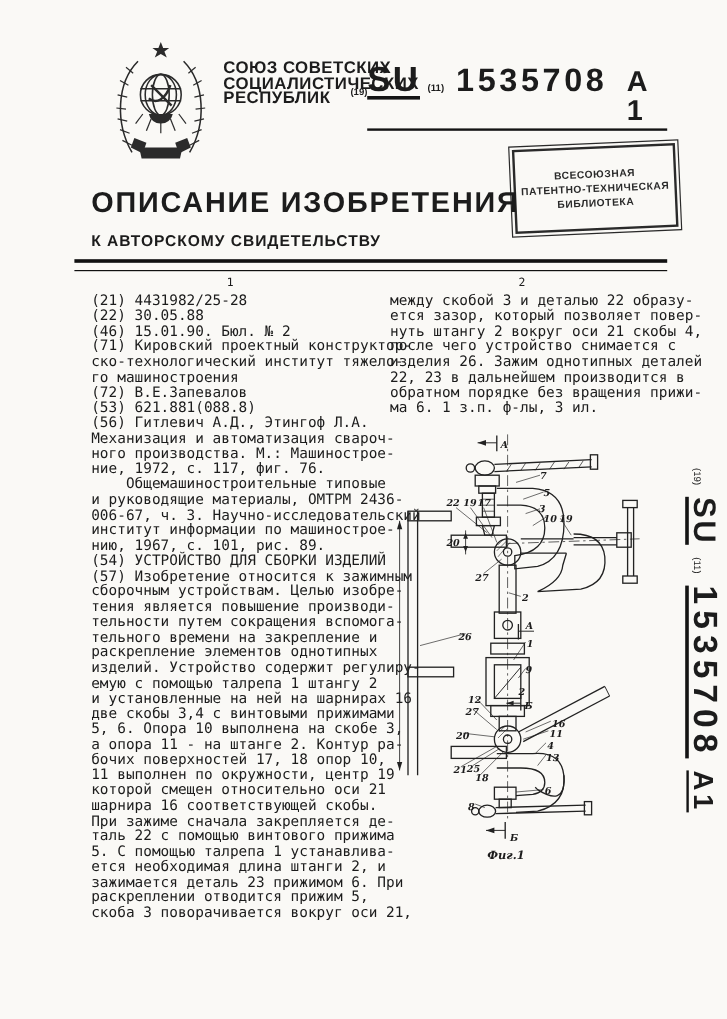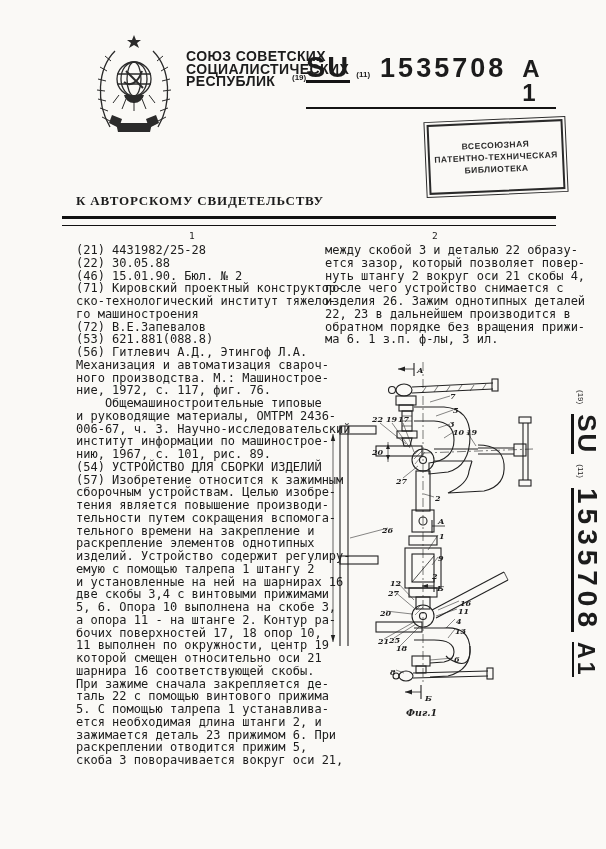--- a/index.html
+++ b/index.html
@@ -9,21 +9,21 @@
     font-family:"Liberation Sans",sans-serif;
   }
   .abs{position:absolute;}
   .mono{font-family:"DejaVu Sans Mono",monospace;}
   .pre{white-space:pre;}
 
   
   .union{left:186px;top:50px;font-size:14px;font-weight:bold;line-height:12.5px;letter-spacing:.4px;}
   .committee{left:76px;top:121px;font-size:10px;font-weight:bold;line-height:11.5px;letter-spacing:.3px;}
   .title-main{left:76px;top:156px;font-size:24px;font-weight:bold;letter-spacing:1.5px;}
-  .title-sub{left:76px;top:193px;font-size:13px;font-weight:bold;letter-spacing:.8px;font-family:Liberation Serif, serif;}
+  .title-sub{left:76px;top:193px;font-size:13px;font-weight:bold;letter-spacing:.8px;}
 
   
   .docrow{left:306px;top:54px;width:250px;display:flex;align-items:baseline;gap:6px;
           border-bottom:2.5px solid #141414;padding-bottom:2px;}
   .code-small{font-size:8px;font-weight:bold;}
   .su{font-size:29px;font-weight:bold;letter-spacing:2px;border-bottom:3px solid #141414;line-height:26px;}
   .docnum{font-size:27px;font-weight:bold;letter-spacing:3px;line-height:25px;margin-left:4px;}
   .dockind{font-size:24px;font-weight:bold;letter-spacing:4px;line-height:24px;margin-left:10px;}
   .ipcrow{left:306px;top:100px;width:250px;border-bottom:1.5px solid #141414;padding-bottom:2px;
           display:flex;align-items:baseline;gap:8px;}
@@ -119,20 +119,21 @@
   </div>
 
 
 
   <div class="abs stamp">
     <div>ВСЕСОЮЗНАЯ</div>
     <div>ПАТЕНТНО-ТЕХНИЧЕСКАЯ</div>
     <div>БИБЛИОТЕКА</div>
   </div>
 
+  <div class="abs title-main">ОПИСАНИЕ ИЗОБРЕТЕНИЯ</div>
   <div class="abs title-sub">К АВТОРСКОМУ СВИДЕТЕЛЬСТВУ</div>
 
   <div class="abs rule-double"></div>
 
   <div class="abs colno" style="left:189px;top:230px;">1</div>
   <div class="abs colno" style="left:432px;top:230px;">2</div>
 
   <div class="abs body-text col-left">(21) 4431982/25-28
 (22) 30.05.88
 (46) 15.01.90. Бюл. № 2

